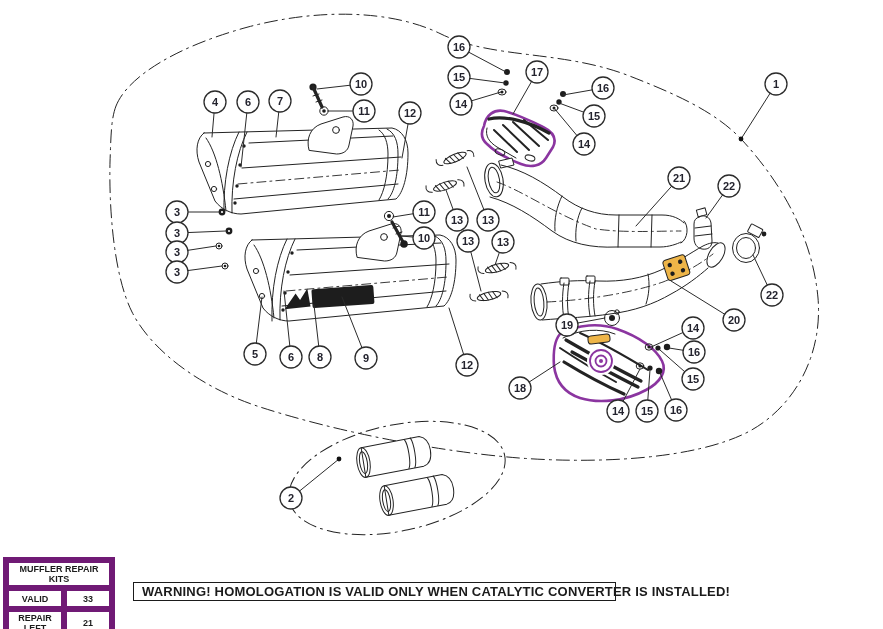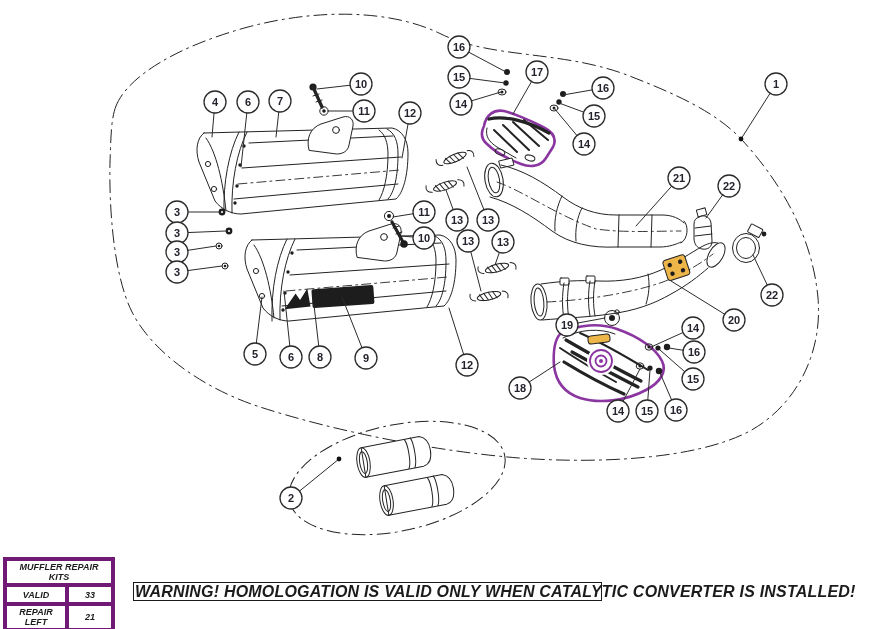--- a/index.html
+++ b/index.html
@@ -34,28 +34,28 @@
   .art .callout-circle{fill:#fff;stroke:#2b2b2b;stroke-width:1.3;}
   .art .callout-num{
     font-family:"Liberation Sans",sans-serif;font-size:11px;font-weight:bold;
     fill:#23232e;text-anchor:middle;stroke:none;
   }
   table.kits{
     position:absolute;left:3px;top:557px;width:112px;
     border-collapse:collapse;font-size:9px;font-weight:bold;color:#1c1c1c;
   }
   table.kits th,table.kits td{
-    border:4px solid #701a75;text-align:center;padding:1px 2px;height:13px;font-style:italic;
+    border:6px solid #701a75;text-align:center;padding:1px 2px;height:13px;
   }
   table.kits td.num{width:38px;}
   .warning{
     position:absolute;left:133px;top:582px;width:465px;height:15px;
     border:1.6px solid #1b1b1b;background:#fff;color:#1b1b1b;
-    font-size:16px;font-weight:bold;line-height:15px;padding:1px 1px;
-    white-space:nowrap;letter-spacing:0.2px;font-style:italic;
+    font-size:13px;font-weight:bold;line-height:15px;padding:1px 8px;
+    white-space:nowrap;letter-spacing:0.2px;
   }
 </style>
 </head>
 <body>
 
 <div class="canvas">
 
   <svg class="art" width="883" height="629" viewBox="0 0 883 629">
 
     <defs>

